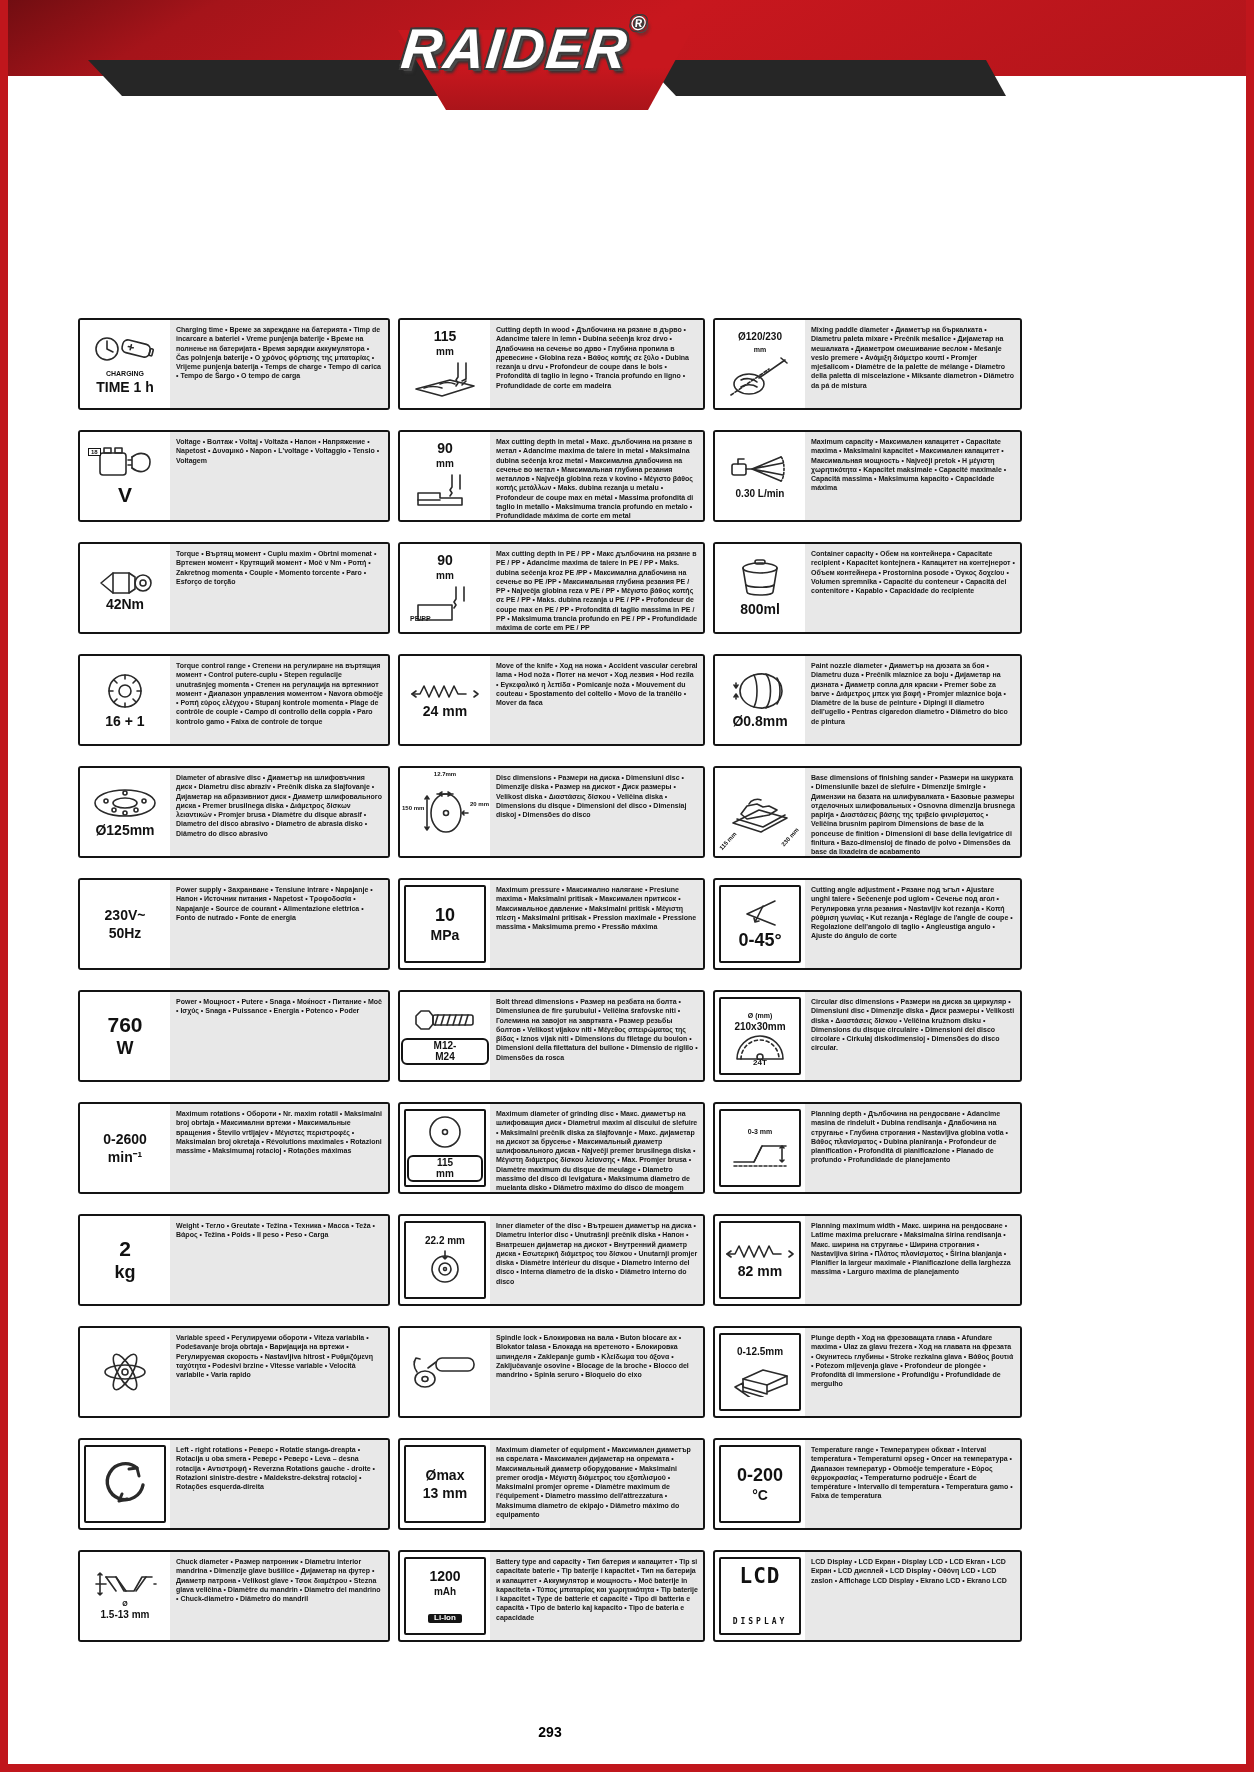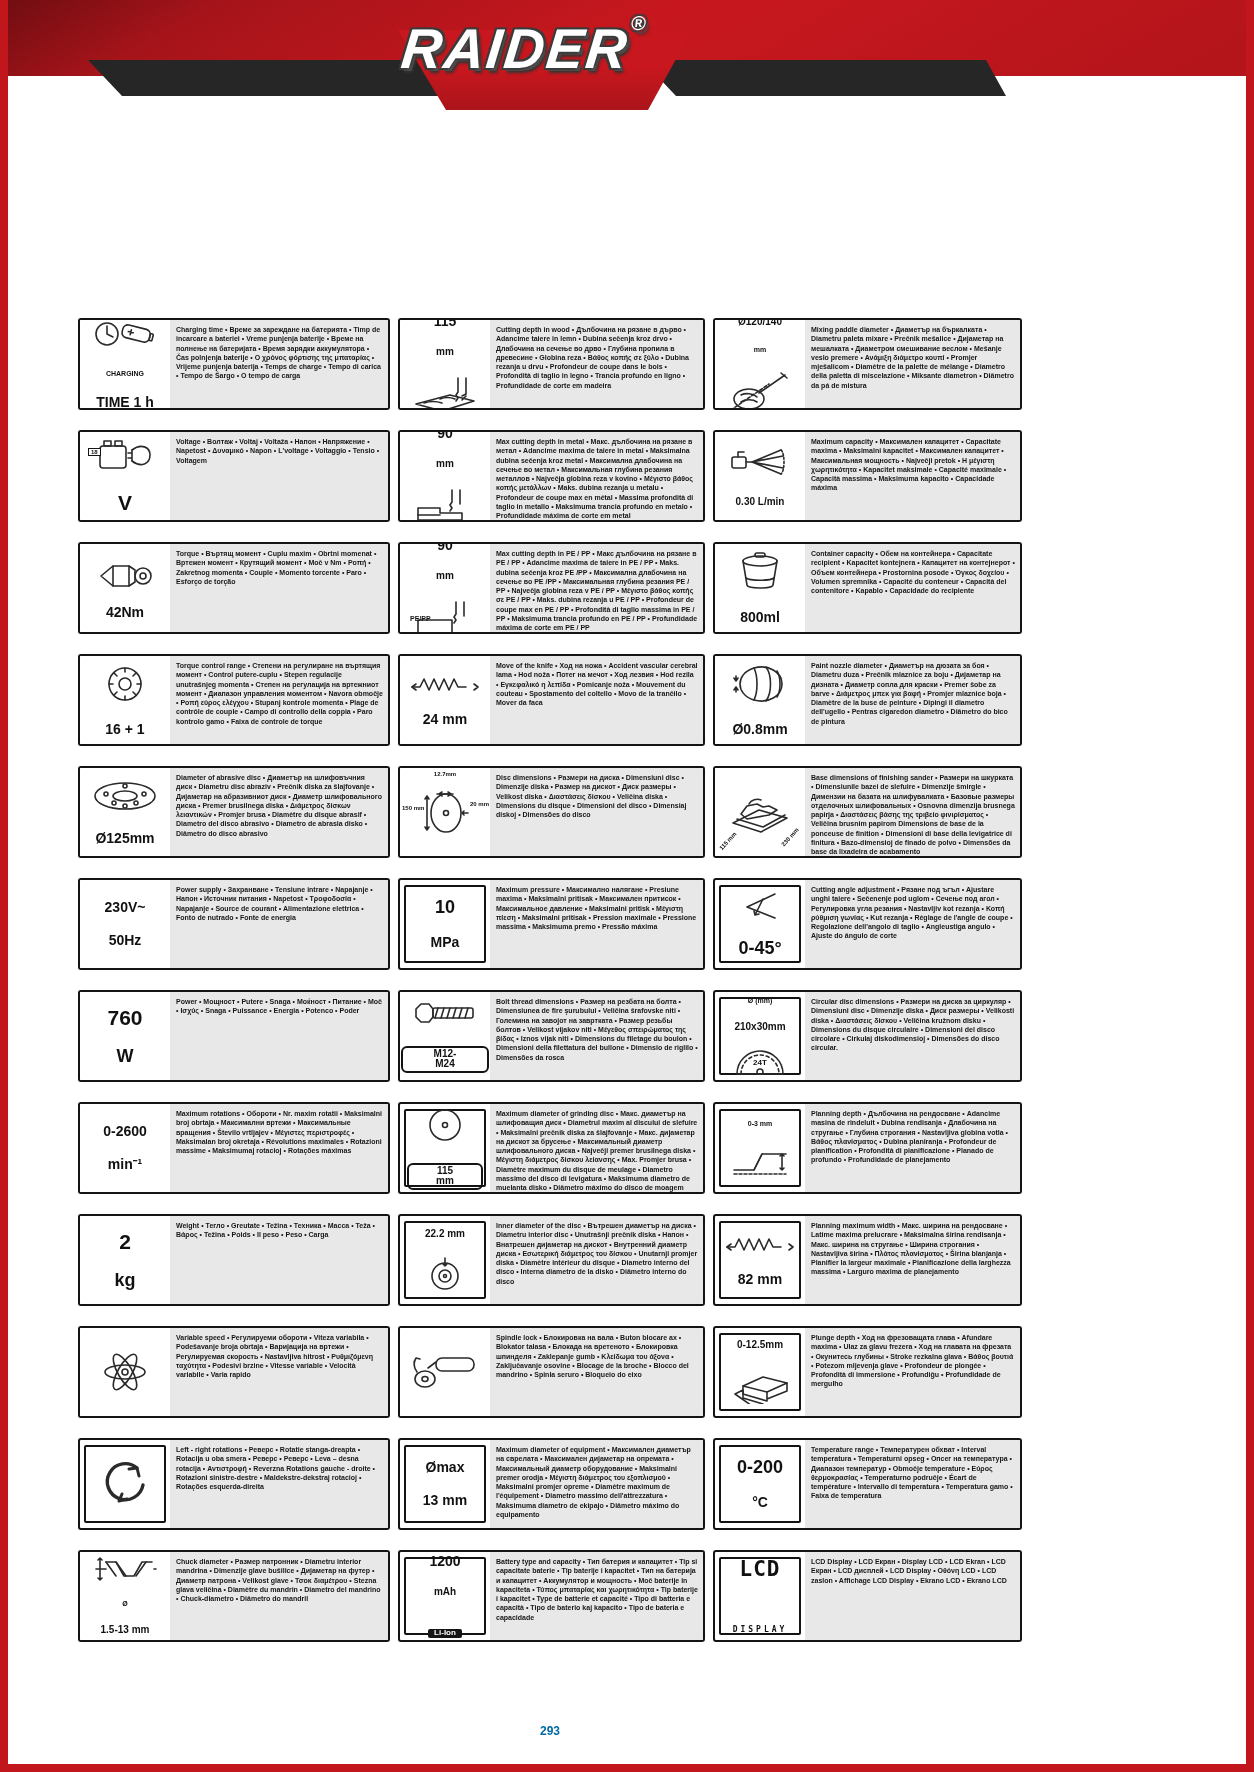--- a/index.html
+++ b/index.html
@@ -24,21 +24,21 @@
   .logo{position:absolute;left:402px;top:12px;color:#fff;font-weight:bold;font-style:italic;
     font-size:56px;letter-spacing:2px;transform:skewX(-6deg);
     text-shadow:-2px -2px 0 #3a3a3a,2px -2px 0 #3a3a3a,-2px 2px 0 #3a3a3a,3px 3px 0 #4a4a4a,4px 5px 3px #333;}
   .logo sup{font-size:20px;font-style:normal;vertical-align:38px;letter-spacing:0;}
 
   
   .grid{position:absolute;left:78px;top:318px;width:944px;display:grid;
         grid-template-columns:312px 307px 309px;column-gap:8px;row-gap:20px;grid-auto-rows:92px;}
   .cell{display:flex;border:2px solid #141414;border-radius:3px;background:#fff;overflow:hidden;}
   .iconbox{position:relative;width:88px;flex:0 0 88px;display:flex;flex-direction:column;
-           align-items:center;justify-content:center;background:#fff;gap:18px;padding:2px 1px;}
+           align-items:center;justify-content:center;background:#fff;gap:3px;padding:2px 1px;}
   .iconbox.framedbox{border:2.5px solid #141414;border-radius:2px;margin:5px 4px;width:76px;flex:0 0 76px;}
   .celltext{flex:1;background:#e8e8e8;color:#161616;font-size:7px;font-weight:bold;
             line-height:1.33;padding:5px 5px 4px 6px;letter-spacing:0;}
   .doodle{line-height:0;}
   .doodle svg{stroke:#2a2a2a;fill:none;stroke-width:1.6;stroke-linecap:round;stroke-linejoin:round;}
   .lbl{display:block;color:#111;font-weight:bold;text-align:center;line-height:1.05;}
   .lbl.sm{font-size:7px;} .lbl.md{font-size:10px;} .lbl.lg{font-size:14px;}
   .lbl.xl{font-size:18px;} .lbl.xxl{font-size:21px;}
   .lbl.framed{border:2px solid #141414;border-radius:6px;padding:1px 22px;margin-top:2px;}
   .lbl.tag{background:#141414;color:#fff;font-size:8px;padding:0 6px;border-radius:2px;margin-top:14px;}
@@ -47,21 +47,21 @@
   .lbl.pepp{position:absolute;left:10px;bottom:10px;font-size:7px;}
   .lbl.pos-left{position:absolute;left:2px;top:42%;font-size:6px;}
   .lbl.pos-right{position:absolute;right:1px;top:38%;font-size:6px;}
   .lbl.pos-top{position:absolute;left:50%;transform:translateX(-50%);top:3px;font-size:6px;}
   .lbl.rot1{position:absolute;left:2px;bottom:12px;font-size:6px;transform:rotate(-48deg);}
   .lbl.rot2{position:absolute;right:4px;bottom:16px;font-size:6px;transform:rotate(-48deg);}
   .lbl.lcd{font-family:"DejaVu Sans Mono",monospace;font-size:21px;letter-spacing:1px;}
   .lbl.lcdsub{font-family:"DejaVu Sans Mono",monospace;font-size:8px;letter-spacing:3px;margin-top:28px;}
 
   .pagenum{position:absolute;left:0;width:1100px;text-align:center;top:1724px;
-           font-size:12px;font-weight:bold;color:#0369a1;}
+           font-size:14px;font-weight:bold;color:#000000;}
 </style>
 </head>
 <body>
 
 <div class="page">
   <div class="frame-left"></div>
   <div class="frame-right"></div>
   <div class="frame-bottom"></div>
 
   <div class="hdr">
@@ -97,21 +97,21 @@
               <path d="M46 2v14l-2 3 2 3-2 3"></path>
               <path d="M54 2v16M50 20l4-2M50 24l4-4"></path>
               <path d="M4 28l34-9 24 6-32 10z"></path>
               <path d="M12 27c6-2 12-2 18 0M28 23c5-2 10-2 15 0"></path>
             </svg></div>
         </div>
         <div class="celltext">Cutting depth in wood • Дълбочина на рязане в дърво • Adancime taiere in lemn • Dubina sečenja kroz drvo • Длабочина на сечење во дрво • Глубина пропила в древесине • Globina reza • Βάθος κοπής σε ξύλο • Dubina rezanja u drvu • Profondeur de coupe dans le bois • Profondità di taglio in legno • Trancia profundo en ligno • Profundidade de corte em madeira</div>
       </div>
       <div class="cell">
         <div class="iconbox">
-          <span class="lbl md">Ø120/140</span>
+          <span class="lbl md">Ø120/230</span>
           <span class="lbl sm">mm</span>
           <div class="doodle"><svg width="62" height="40" viewBox="0 0 62 40">
               <path d="M56 4L30 22"></path>
               <path d="M52 2l6 5"></path>
               <ellipse cx="20" cy="28" rx="15" ry="10"></ellipse>
               <path d="M12 24c4-2 12-2 16 2M12 31c4-3 12-3 16 0"></path>
               <path d="M2 39L40 13" stroke-dasharray="3 2"></path>
             </svg></div>
         </div>
         <div class="celltext">Mixing paddle diameter • Диаметър на бъркалката • Diametru paleta mixare • Prečnik mešalice • Дијаметар на мешалката • Диаметром смешивание веслом • Mešanje veslo premere • Ανάμιξη διάμετρο κουπί • Promjer mješalicom • Diamètre de la palette de mélange • Diametro della paletta di miscelazione • Miksante diametron • Diâmetro da pá de mistura</div>

